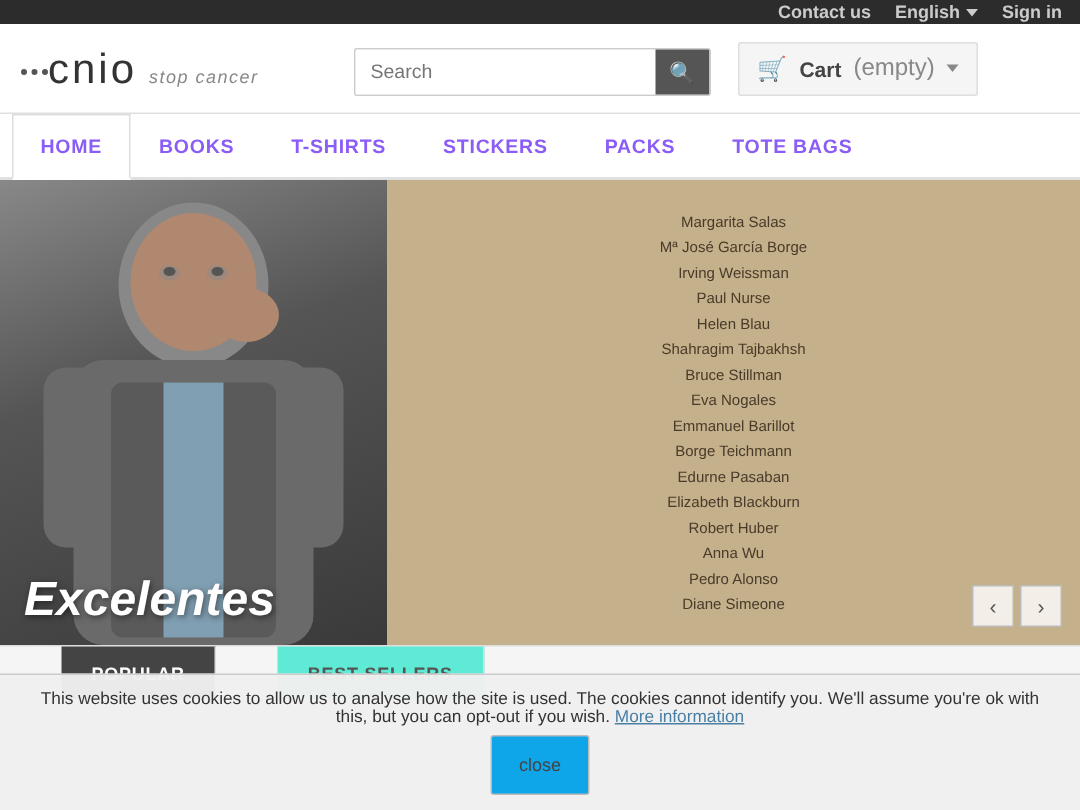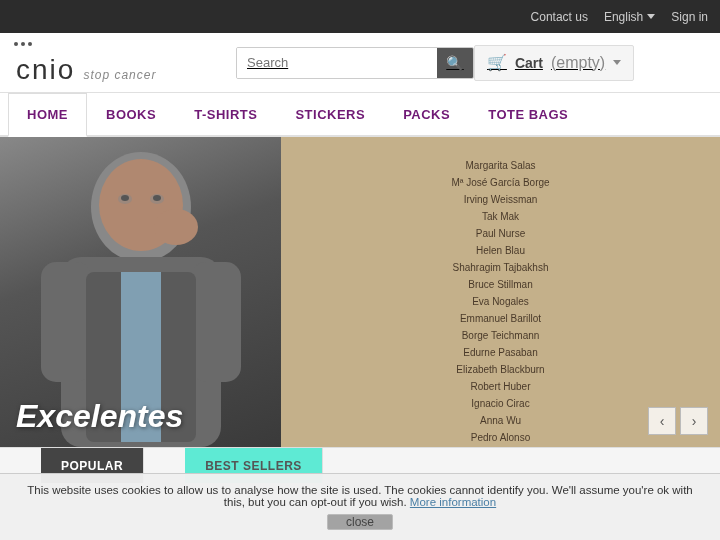--- a/index.html
+++ b/index.html
@@ -2,27 +2,28 @@
 <html><head>
   <meta charset="utf-8">
   <style>
     * { margin: 0; padding: 0; box-sizing: border-box; }
     body { font-family: Arial, sans-serif; font-size: 13px; background: #fff; width: 720px; height: 540px; overflow: hidden; }
 
     
     #topbar {
       background: #2c2c2c;
       color: #ccc;
-      height: 33px;
+      height: 16px;
       display: flex;
       align-items: center;
       justify-content: flex-end;
       padding: 0 12px;
       gap: 16px;
       font-size: 12px;
+      font-weight: bold;
     }
     #topbar a { color: #ccc; text-decoration: none; }
     .lang-wrapper {
       display: flex;
       align-items: center;
       gap: 4px;
     }
     .lang-dropdown-arrow {
       width: 0; height: 0;
       border-left: 4px solid transparent;
@@ -52,42 +53,41 @@
       margin-bottom: 10px;
       margin-left: -2px;
     }
     .logo-dot {
       width: 4px; height: 4px;
       border-radius: 50%;
       background: #555;
     }
     .logo-cnio {
       display: flex;
-      flex-direction: column;
-      align-items: flex-start;
+      flex-direction: row;
+      align-items: flex-end;
     }
     .logo-cnio-text {
       font-size: 28px;
       font-weight: 300;
       color: #333;
       line-height: 1;
       letter-spacing: 2px;
     }
     .logo-stop {
       font-size: 12px;
       color: #888;
       letter-spacing: 1px;
       font-style: italic;
     }
     .search-area {
       flex: 1;
       display: flex;
-      align-items: center;
-      gap: 0;
-      text-decoration: underline;
+      align-items: flex-end;
+      gap: 18px;
     }
     .search-box {
       display: flex;
       align-items: center;
       border: 1px solid #ccc;
       border-radius: 2px;
       overflow: hidden;
       height: 32px;
     }
     .search-box input {
@@ -142,21 +142,21 @@
       align-items: stretch;
       height: 44px;
       padding: 0 8px;
     }
     .nav-item {
       display: flex;
       align-items: center;
       padding: 0 18px;
       font-size: 13px;
       font-weight: bold;
-      color: #701a75;
+      color: #8b5cf6;
       text-transform: uppercase;
       cursor: pointer;
       border: 1px solid transparent;
       border-bottom: none;
       letter-spacing: 0.5px;
     }
     .nav-item.active {
       border-color: #ddd;
       background: #fff;
       border-bottom: 2px solid #fff;
@@ -171,21 +171,21 @@
       overflow: hidden;
     }
     .hero-image {
       width: 100%;
       height: 100%;
       display: flex;
       align-items: stretch;
       position: relative;
     }
     .hero-photo {
-      width: 281px;
+      width: 258px;
       background: #6d28d9;
       position: relative;
       overflow: hidden;
       flex-shrink: 0;
     }
     
     .hero-photo-bg {
       width: 100%;
       height: 100%;
       background: linear-gradient(160deg, #888 0%, #555 40%, #3a3a3a 100%);
@@ -279,22 +279,22 @@
       padding: 10px 20px;
       text-align: center;
       font-size: 11.5px;
       color: #333;
       z-index: 100;
     }
     #cookie-banner a { color: #4a7fa5; }
     .cookie-close-btn {
       display: inline-block;
       margin-top: 6px;
-      padding: 0 18px;
-      background: #a3a3a3;
+      padding: 12px 18px;
+      background: #0ea5e9;
       border: 1px solid #bbb;
       border-radius: 2px;
       cursor: pointer;
       font-size: 12px;
       color: #444;
     }
   </style>
 </head>
 <body>
 
@@ -374,32 +374,30 @@
       <div class="hero-title-overlay">
         <span class="hero-title-text">Excelentes</span>
       </div>
     </div>
 
     <div class="hero-book-cover">
       <div class="book-authors">
         <div>Margarita Salas</div>
         <div>Mª José García Borge</div>
         <div>Irving Weissman</div>
-        <div>Tak Mak</div>
         <div>Paul Nurse</div>
         <div>Helen Blau</div>
         <div>Shahragim Tajbakhsh</div>
         <div>Bruce Stillman</div>
         <div>Eva Nogales</div>
         <div>Emmanuel Barillot</div>
         <div>Borge Teichmann</div>
         <div>Edurne Pasaban</div>
         <div>Elizabeth Blackburn</div>
         <div>Robert Huber</div>
-        <div>Ignacio Cirac</div>
         <div>Anna Wu</div>
         <div>Pedro Alonso</div>
         <div>Diane Simeone</div>
 
       </div>
 
       <div class="nav-arrows">
         <button class="nav-arrow-btn">‹</button>
         <button class="nav-arrow-btn">›</button>
       </div>

